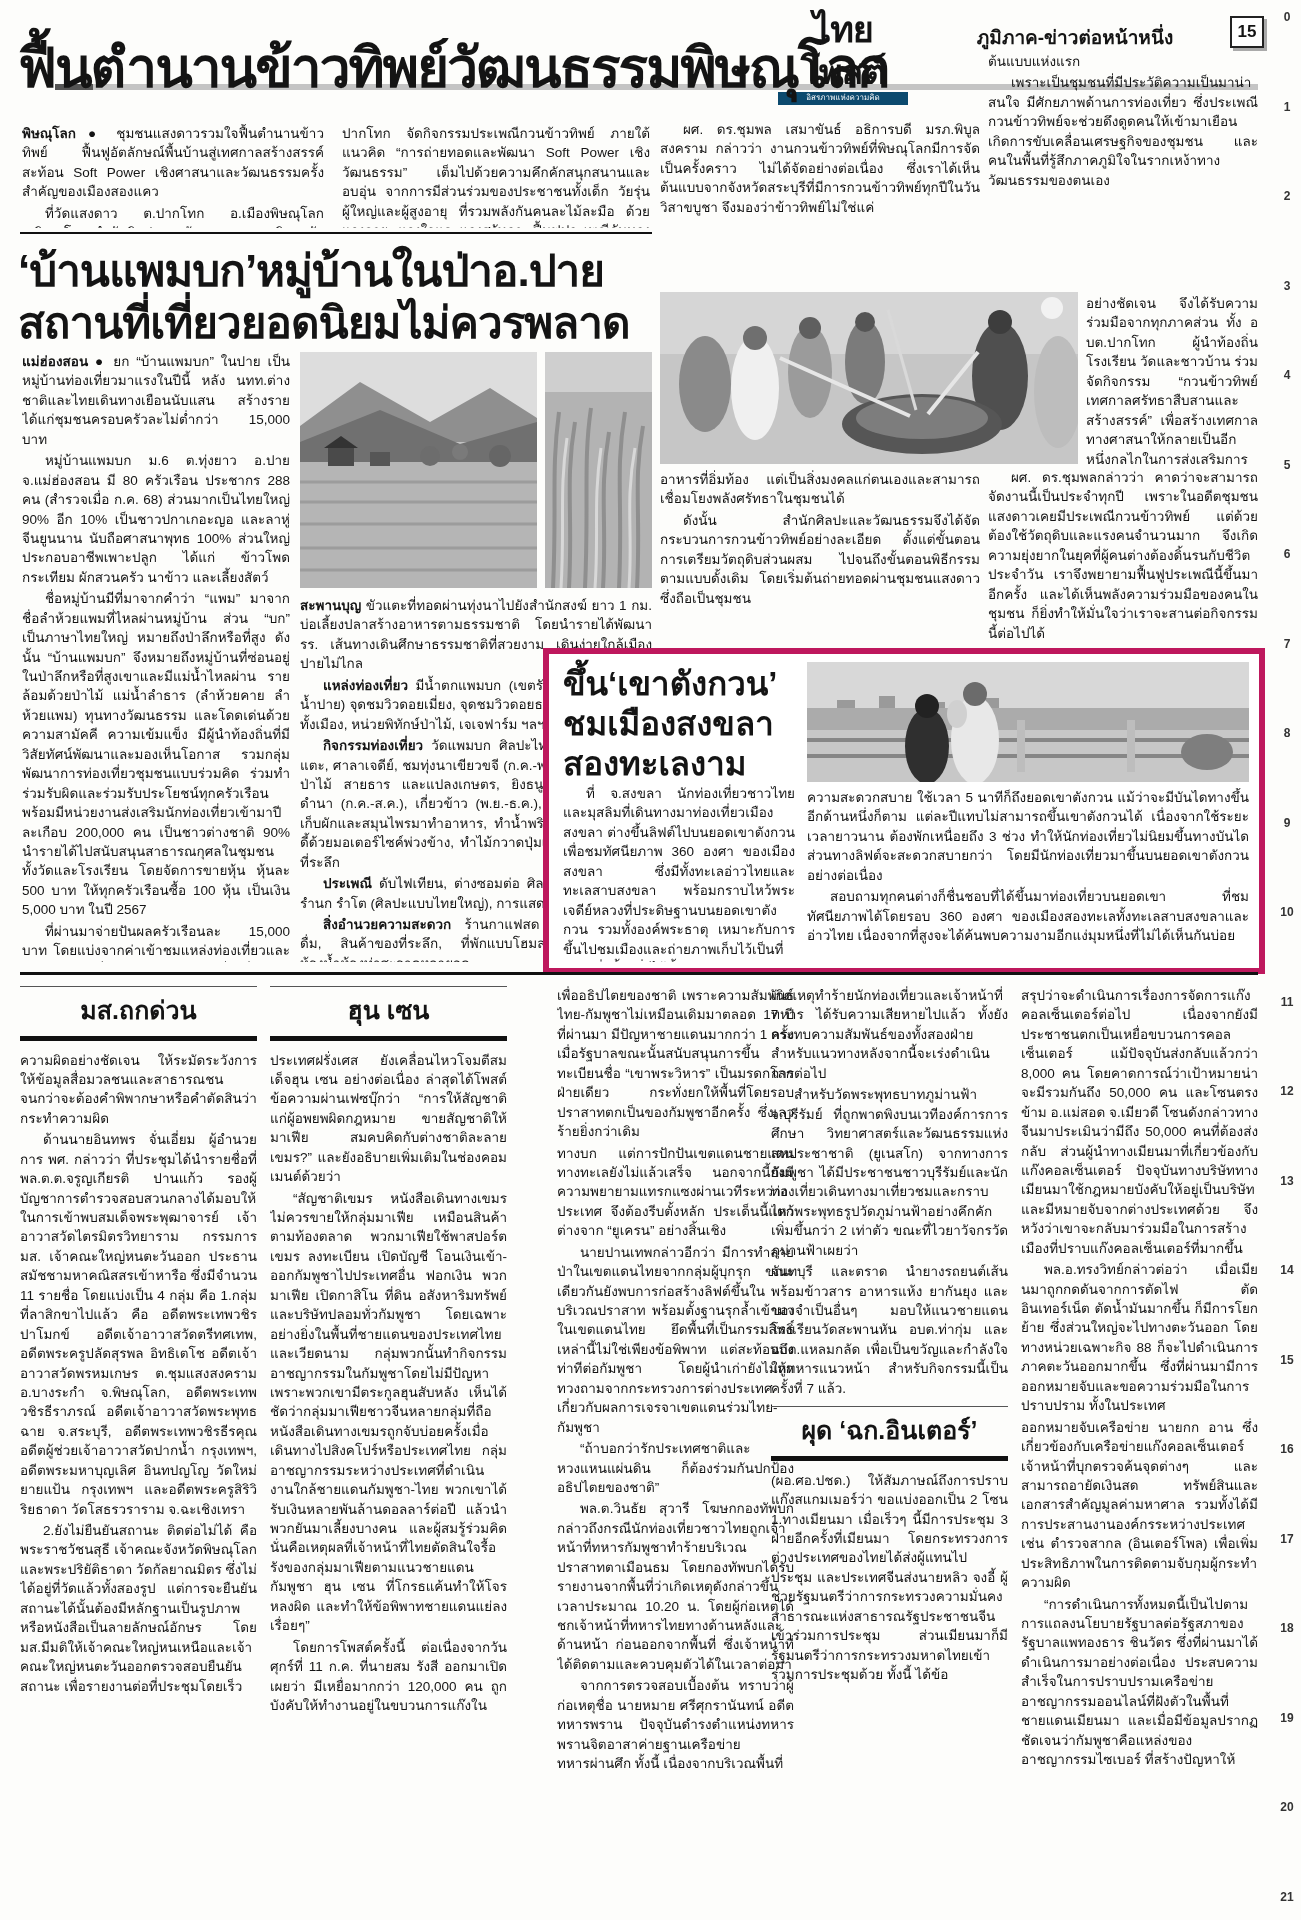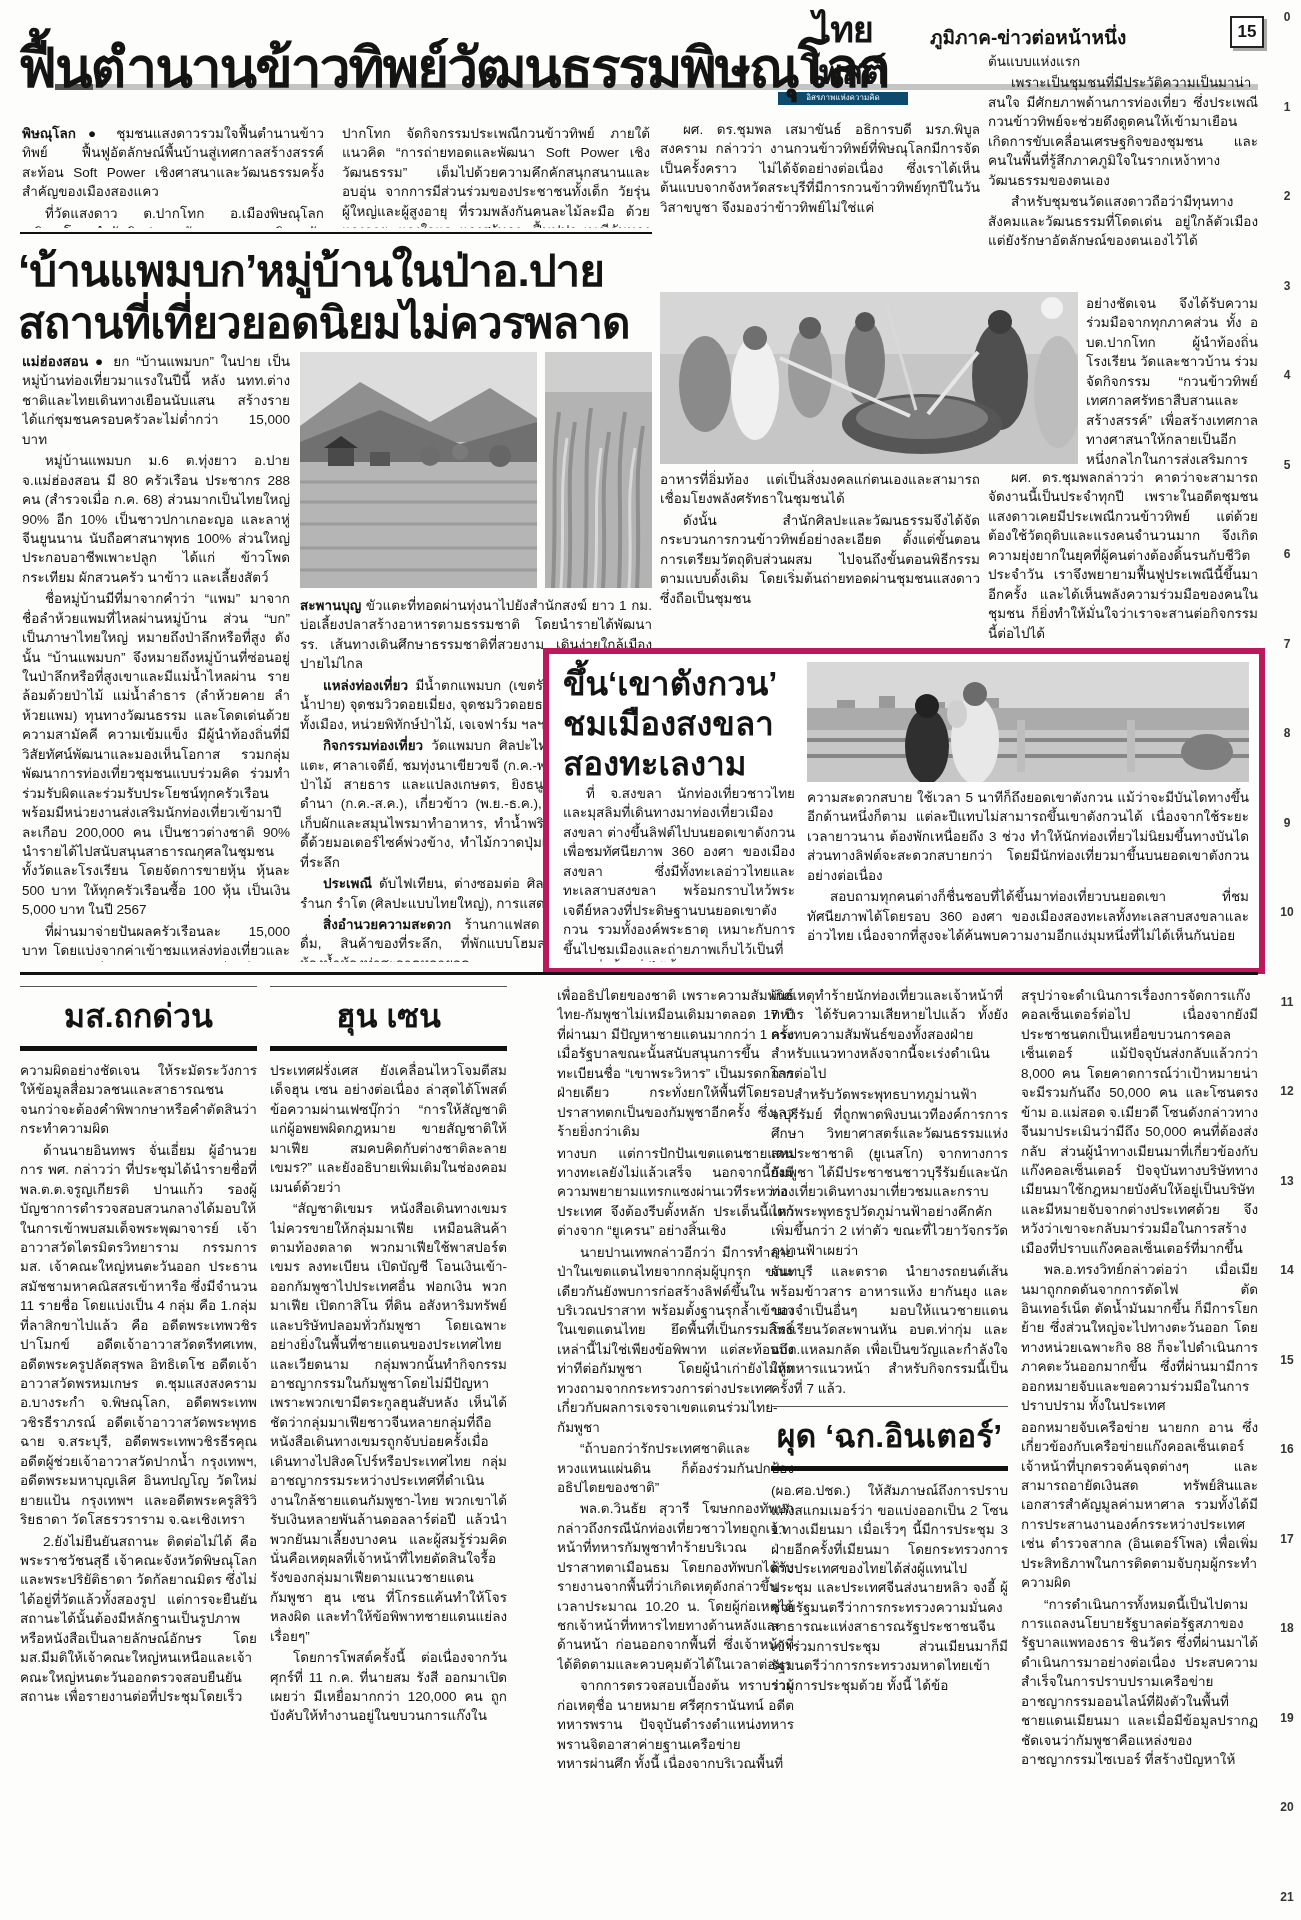--- a/index.html
+++ b/index.html
@@ -14,37 +14,37 @@
   .logo-bar{background:#0c4a6e;color:#fff;font-size:8px;line-height:1.3;padding:1px 2px;margin-top:-2px;}
   .section-label{font-size:19px;font-weight:800;}
   .page-box{width:30px;height:28px;border:2px solid #222;box-shadow:3px 3px 0 #aaa;
             display:flex;align-items:center;justify-content:center;font-size:17px;font-weight:800;background:#fff;}
   .headline-main{font-size:55px;font-weight:700;letter-spacing:-2px;line-height:1.4;white-space:nowrap;}
   .headline-2{font-size:44px;font-weight:900;letter-spacing:-1px;line-height:1.5;white-space:nowrap;}
   .headline-3{font-size:33px;font-weight:900;line-height:1.45;white-space:nowrap;}
   .rule-gray{background:#c4c4c4;}
   .rule-dark{background:#555;}
   .rule-black{background:#111;}
-  .col-head{border-top:1px solid #555;padding-top:5px;text-align:center;font-size:32px;font-weight:800;line-height:1.5;}
+  .col-head{border-top:1px solid #555;padding-top:5px;text-align:center;font-size:25px;font-weight:800;line-height:1.5;}
   .head-bar{height:5px;background:#111;margin:6px 0 10px 0;}
   .photo{position:absolute;overflow:hidden;background:#c9c9c9;}
   .photo svg{display:block;}
   .ruler-num{position:absolute;left:1274px;width:26px;text-align:center;font-size:12px;font-weight:700;color:#333;}
   .box{border:6px solid #be185d;background:#fff;}
 </style>
 </head>
 <body>
 
 <div id="page">
 
   <div class="abs" style="left:778px;top:8px;width:130px;text-align:center;">
     <div class="logo-text">ไทยโพสต์</div>
     <div class="logo-bar">อิสรภาพแห่งความคิด</div>
   </div>
-  <div class="abs section-label" style="left:930px;top:22px;width:290px;text-align:left;">ภูมิภาค-ข่าวต่อหน้าหนึ่ง</div>
+  <div class="abs section-label" style="left:930px;top:22px;width:290px;text-align:center;">ภูมิภาค-ข่าวต่อหน้าหนึ่ง</div>
   <div class="abs page-box" style="left:1230px;top:16px;">
     <span>15</span>
   </div>
   <div class="abs rule-gray" style="left:55px;top:84px;width:1203px;height:6px;"></div>
   <div class="abs rule-dark" style="left:55px;top:84px;width:38px;height:6px;"></div>
 
   <h1 class="abs headline-main" style="left:18px;top:30px;width:980px;margin:0;">ฟื้นตำนานข้าวทิพย์วัฒนธรรมพิษณุโลก</h1>
 
   <div class="col" style="left:22px;top:124px;width:302px;height:104px;">
       <p class="para flush"><b>พิษณุโลก ● </b>ชุมชนแสงดาวรวมใจฟื้นตำนานข้าวทิพย์ ฟื้นฟูอัตลักษณ์พื้นบ้านสู่เทศกาลสร้างสรรค์ สะท้อน Soft Power เชิงศาสนาและวัฒนธรรมครั้งสำคัญของเมืองสองแคว</p>
@@ -82,21 +82,20 @@
   </div>
 
   <div class="col" style="left:660px;top:470px;width:320px;height:174px;">
       <p class="para flush">อาหารที่อิ่มท้อง แต่เป็นสิ่งมงคลแก่ตนเองและสามารถเชื่อมโยงพลังศรัทธาในชุมชนได้</p>
       <p class="para">ดังนั้น สำนักศิลปะและวัฒนธรรมจึงได้จัดกระบวนการกวนข้าวทิพย์อย่างละเอียด ตั้งแต่ขั้นตอนการเตรียมวัตถุดิบส่วนผสม ไปจนถึงขั้นตอนพิธีกรรมตามแบบดั้งเดิม โดยเริ่มต้นถ่ายทอดผ่านชุมชนแสงดาว ซึ่งถือเป็นชุมชน</p>
     </div>
 
   <div class="col" style="left:988px;top:52px;width:270px;height:238px;">
       <p class="para flush">ต้นแบบแห่งแรก</p>
       <p class="para">เพราะเป็นชุมชนที่มีประวัติความเป็นมาน่าสนใจ มีศักยภาพด้านการท่องเที่ยว ซึ่งประเพณีกวนข้าวทิพย์จะช่วยดึงดูดคนให้เข้ามาเยือน เกิดการขับเคลื่อนเศรษฐกิจของชุมชน และคนในพื้นที่รู้สึกภาคภูมิใจในรากเหง้าทางวัฒนธรรมของตนเอง</p>
-      <p class="para">สำหรับชุมชนวัดแสงดาวถือว่ามีทุนทางสังคมและวัฒนธรรมที่โดดเด่น อยู่ใกล้ตัวเมืองแต่ยังรักษาอัตลักษณ์ของตนเองไว้ได้</p>
     </div>
   <div class="col" style="left:1086px;top:294px;width:172px;height:170px;">
       <p class="para flush">อย่างชัดเจน จึงได้รับความร่วมมือจากทุกภาคส่วน ทั้ง อ​บต.ปากโทก ผู้นำท้องถิ่น โรงเรียน วัดและชาวบ้าน ร่วมจัดกิจกรรม “กวนข้าวทิพย์ เทศกาลศรัทธาสืบสานและสร้างสรรค์” เพื่อสร้างเทศกาลทางศาสนาให้กลายเป็นอีกหนึ่งกลไกในการส่งเสริมการท่องเที่ยวเชิงศรัทธาและการพัฒนาเศรษฐกิจฐานวัฒนธรรม</p>
     </div>
   <div class="col" style="left:988px;top:468px;width:270px;height:176px;">
       <p class="para">ผศ. ดร.ชุมพลกล่าวว่า คาดว่าจะสามารถจัดงานนี้เป็นประจำทุกปี เพราะในอดีตชุมชนแสงดาวเคยมีประเพณีกวนข้าวทิพย์ แต่ด้วยต้องใช้วัตถุดิบและแรงคนจำนวนมาก จึงเกิดความยุ่งยากในยุคที่ผู้คนต่างต้องดิ้นรนกับชีวิตประจำวัน เราจึงพยายามฟื้นฟูประเพณีนี้ขึ้นมาอีกครั้ง และได้เห็นพลังความร่วมมือของคนในชุมชน ก็ยิ่งทำให้มั่นใจว่าเราจะสานต่อกิจกรรมนี้ต่อไปได้</p>
     </div>
 
   <div class="abs rule-black" style="left:20px;top:232px;width:632px;height:2px;"></div>
   <div class="abs headline-2" style="left:18px;top:238px;width:640px;">‘บ้านแพมบก’หมู่บ้านในป่าอ.ปาย</div>

